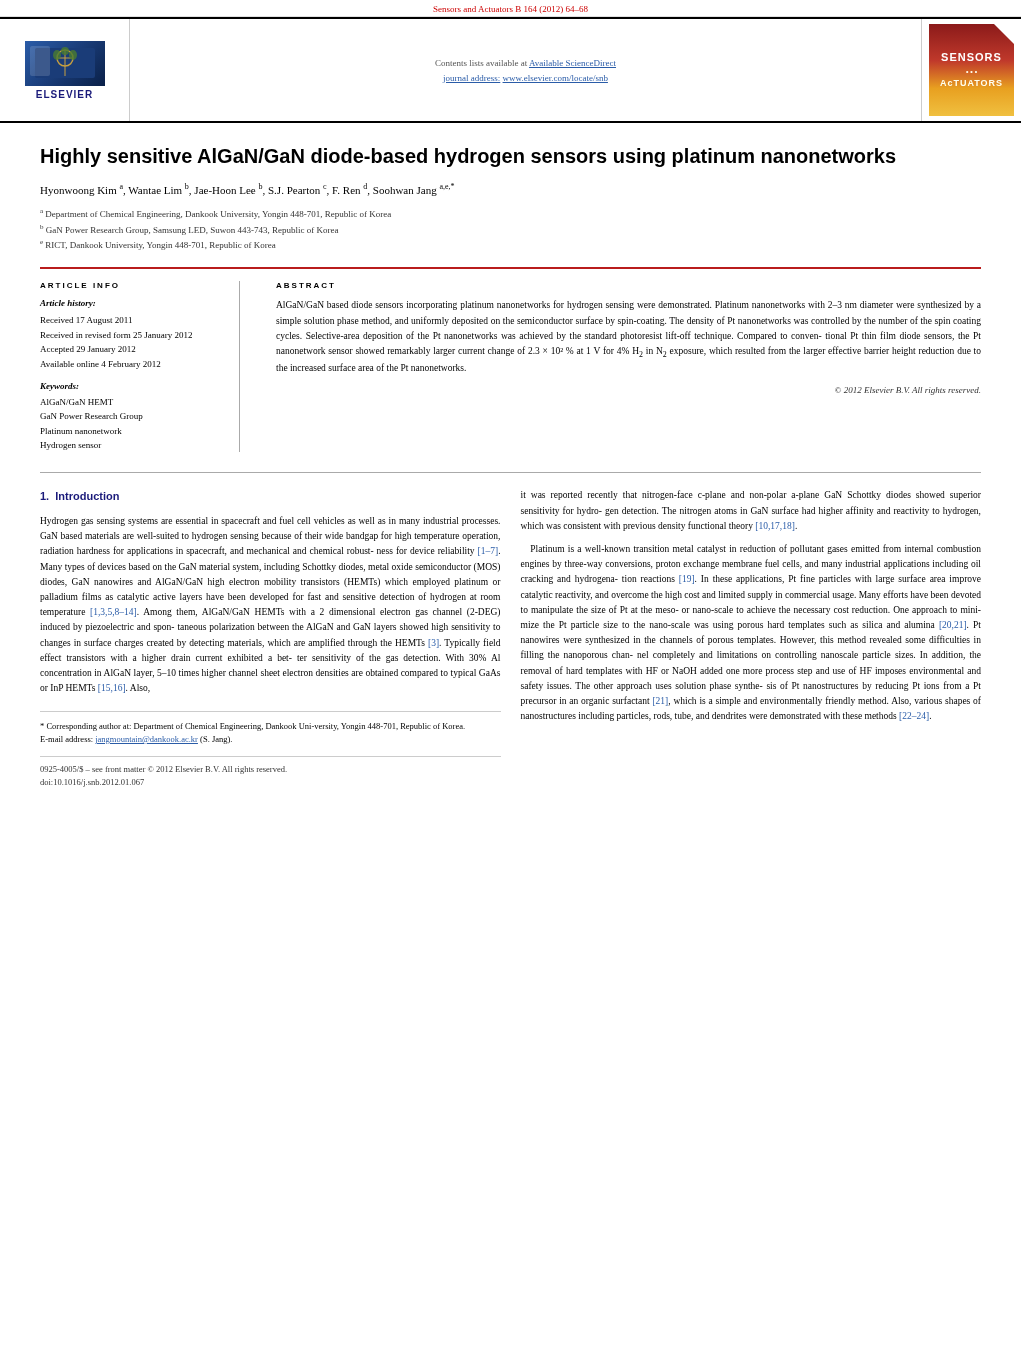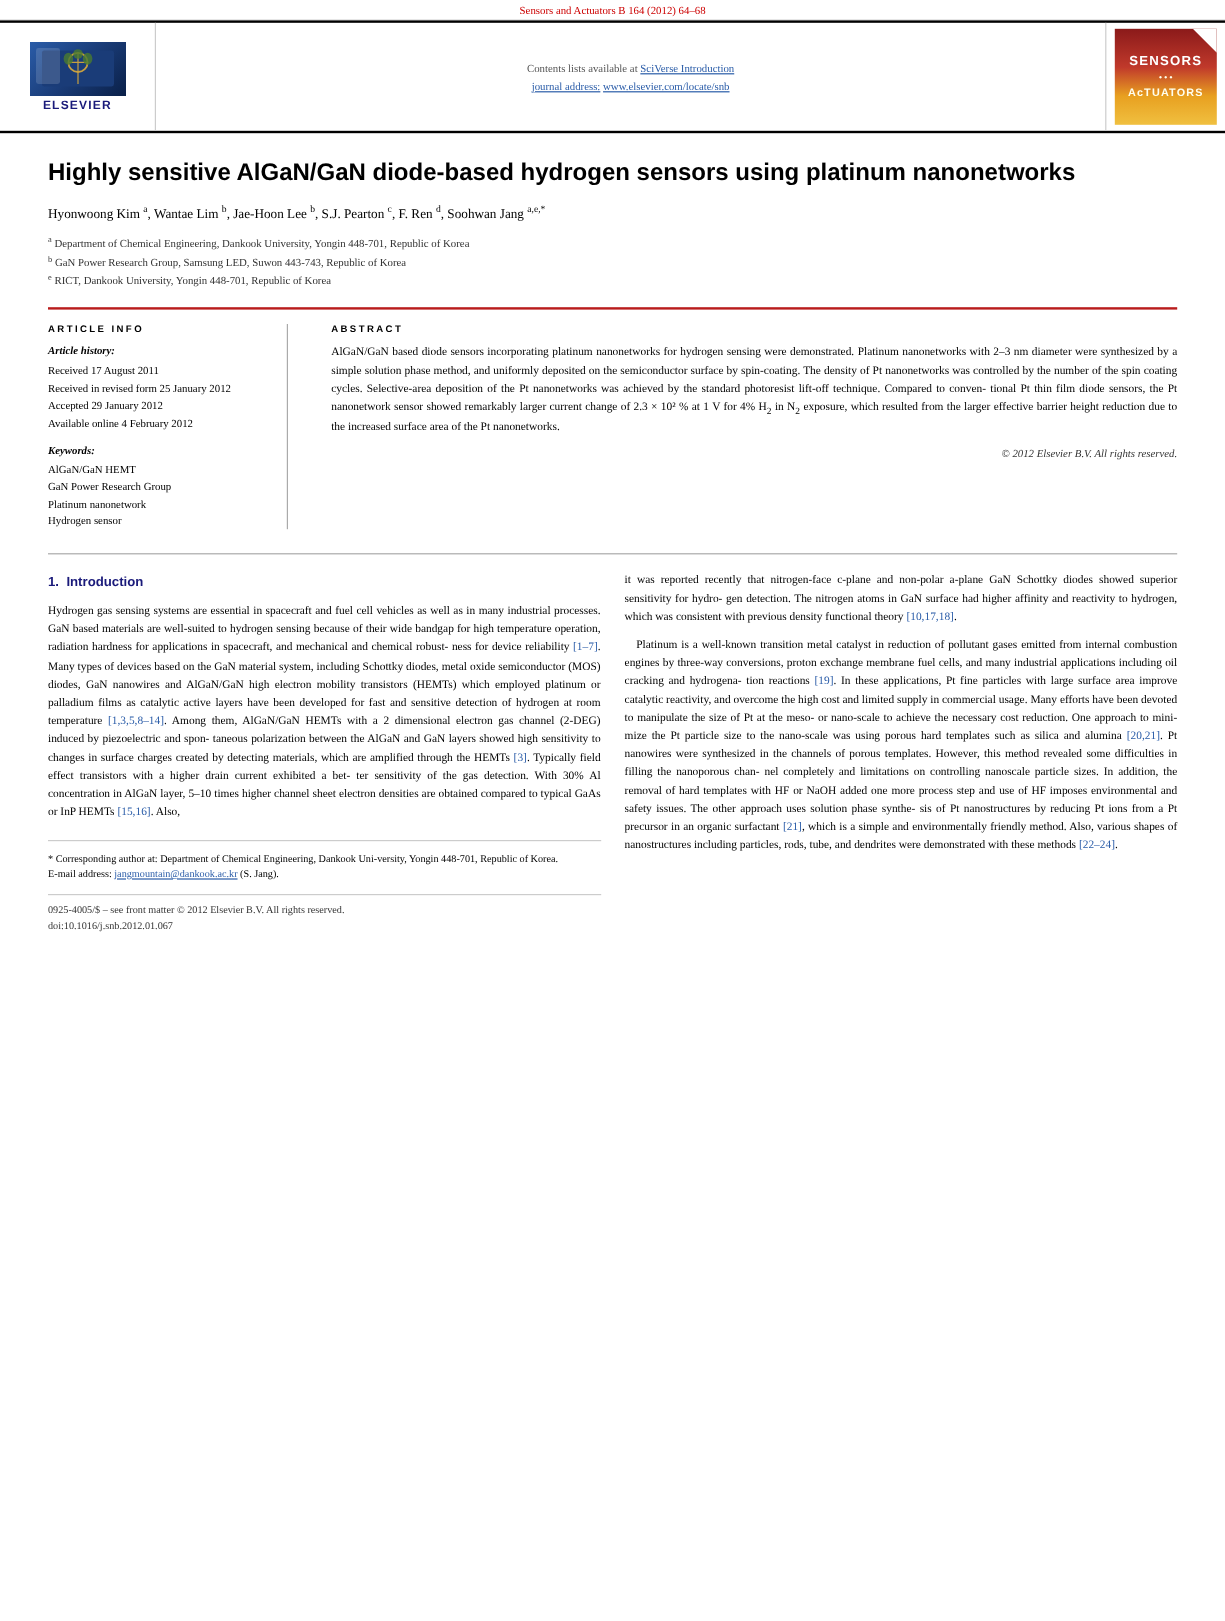--- a/index.html
+++ b/index.html
@@ -99,21 +99,21 @@
     .journal-header-right {
       width: 100px;
       padding: 5px;
       display: flex;
       align-items: center;
       justify-content: center;
       border-left: 1px solid #ccc;
     }
     .sensors-badge {
       width: 85px;
-      height: 80px;
+      height: 92px;
       background: linear-gradient(180deg, #8B1A1A 0%, #c0392b 40%, #e8a020 70%, #f0c040 100%);
       display: flex;
       flex-direction: column;
       align-items: center;
       justify-content: center;
       color: white;
       font-family: Arial, sans-serif;
       font-weight: bold;
       font-size: 9px;
       line-height: 1.3;
@@ -295,21 +295,21 @@
           <ellipse cx="43" cy="12" rx="4" ry="5" fill="#4a7a30" opacity="0.8"></ellipse>
           <ellipse cx="35" cy="8" rx="4" ry="4" fill="#4a7a30" opacity="0.8"></ellipse>
         </svg>
       </div>
       <div class="logo-text">ELSEVIER</div>
     </div>
   </div>
 
   <div class="journal-header-center">
     <div class="sciverse-line">
-      Contents lists available at <span class="sciverse-link" style="color:#2a5ca8;text-decoration:underline;">SciVerse Introduction</span>
+      Contents lists available at <span class="sciverse-link" style="color:#2a5ca8;text-decoration:underline;">Available ScienceDirect</span>
     </div>
     <div class="journal-homepage">
       <span>journal address:</span>
       <span style="color:#2a5ca8;text-decoration:underline;">www.elsevier.com/locate/snb</span>
     </div>
   </div>
 
   <div class="journal-header-right">
     <div class="sensors-badge">
       <div class="badge-sensors">SENSORS</div>

